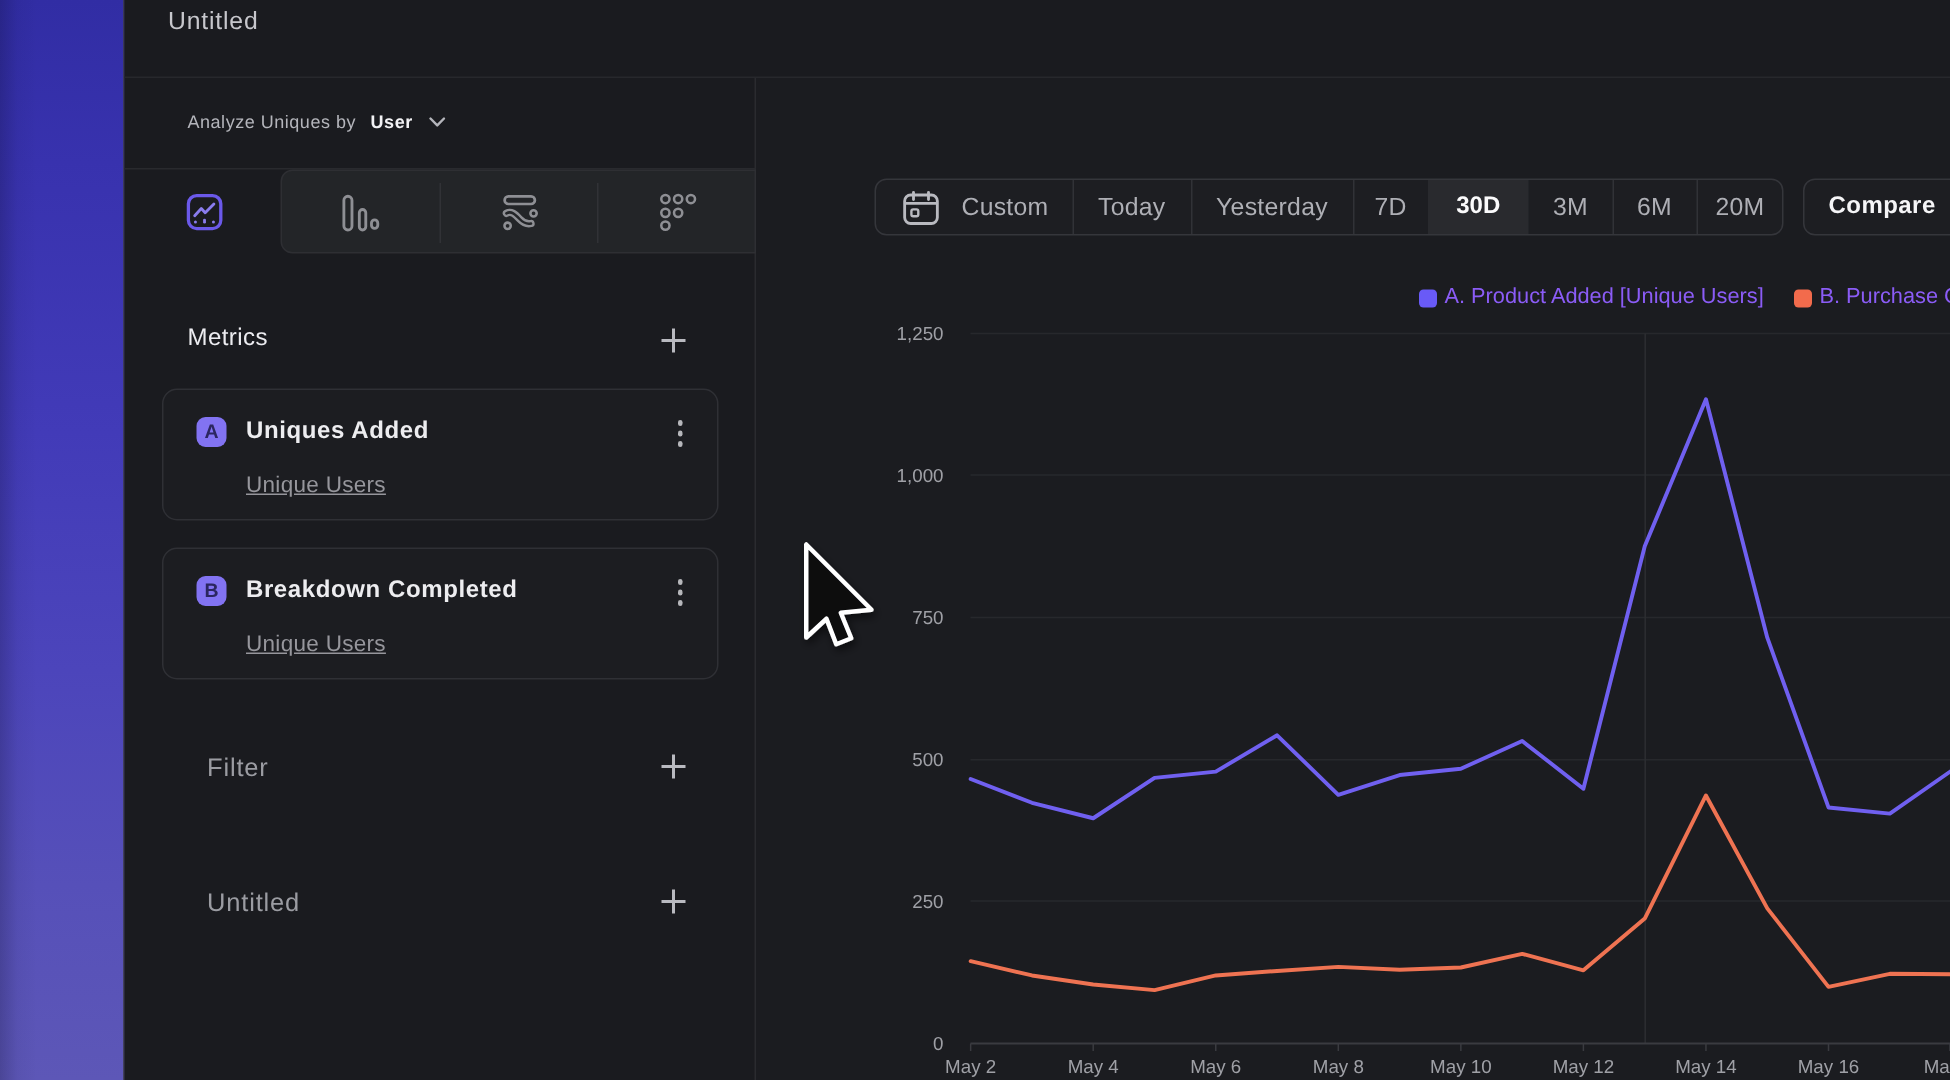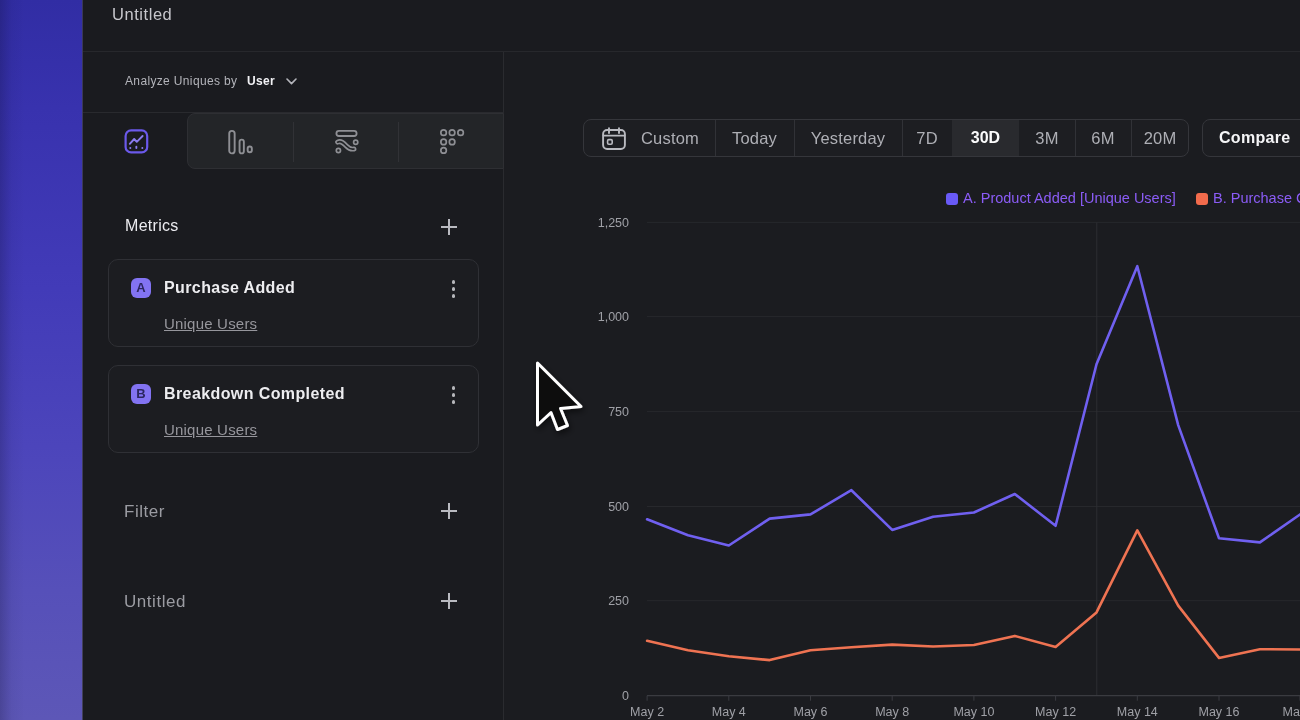--- a/index.html
+++ b/index.html
@@ -33,21 +33,21 @@
 .plus:before { left:7.25px; top:0; width:1.6px; height:16px; }
 .plus:after { top:7.25px; left:0; height:1.6px; width:16px; }
 .card { position:absolute; left:25px; width:371px; height:88px; background:#1c1d21;
   border:1px solid #2f3035; border-radius:10px; }
 .badge { position:absolute; left:22px; top:17.5px; width:20px; height:20px; border-radius:6px;
   background:#8273f2; color:#2b2660; font-size:13px; font-weight:bold; text-align:center; line-height:20px; }
 .cardTitle { position:absolute; left:55px; top:19px; font-size:16px; font-weight:bold; color:#ededf0; letter-spacing:.4px; }
 .cardSub { position:absolute; left:55px; top:55px; font-size:15px; color:#96969c; letter-spacing:.2px;text-decoration:underline; }
 .kebab { position:absolute; right:23px; top:20px; width:3.5px; height:18px; }
 .kebab i { position:absolute; left:0; width:3.5px; height:3.5px; border-radius:50%; background:#b6b7bb; }
-.secHdr { position:absolute; left:41px; font-size:17px; color:#9b9ca2; letter-spacing:.55px; }
+.secHdr { position:absolute; left:55px; font-size:17px; color:#9b9ca2; letter-spacing:.55px; }
 
 
 #chart { left:504px; top:52px; width:796px; height:668px; background:#1b1c20; }
 
 
 #rangebar { position:absolute; left:79px; top:67px; width:606px; height:38px; background:#1d1e22;
   border:1px solid #35363b; border-radius:8px;padding-left:12px; }
 .rbtn { position:absolute; top:0; height:36px; line-height:36px; text-align:center;
   font-size:16.5px; color:#aeafb5; letter-spacing:.2px; }
 .rsep { position:absolute; top:0px; width:1px; height:36px; background:#313237; }
@@ -111,21 +111,21 @@
         <circle cx="4.6" cy="14.9" r="2.75" stroke="#8e8f94" stroke-width="1.7"></circle>
         <circle cx="13.1" cy="14.9" r="2.75" stroke="#8e8f94" stroke-width="1.7"></circle>
         <circle cx="4.6" cy="23.4" r="2.75" stroke="#8e8f94" stroke-width="1.7"></circle>
       </svg>
     </div>
     <div id="metricsHdr" class="abs">Metrics</div>
     <div class="plus" style="left:358px;top:167px"></div>
 
     <div class="card" style="top:207px">
       <div class="badge">A</div>
-      <div class="cardTitle">Purchase Added</div>
+      <div class="cardTitle">Uniques Added</div>
       <div class="kebab">
           <i style="top:0"></i>
           <i style="top:7px"></i>
           <i style="top:14px"></i>
         </div>
       <div class="cardSub">Unique Users</div>
     </div>
     <div class="card" style="top:313px">
       <div class="badge">B</div>
       <div class="cardTitle">Breakdown Completed</div>

